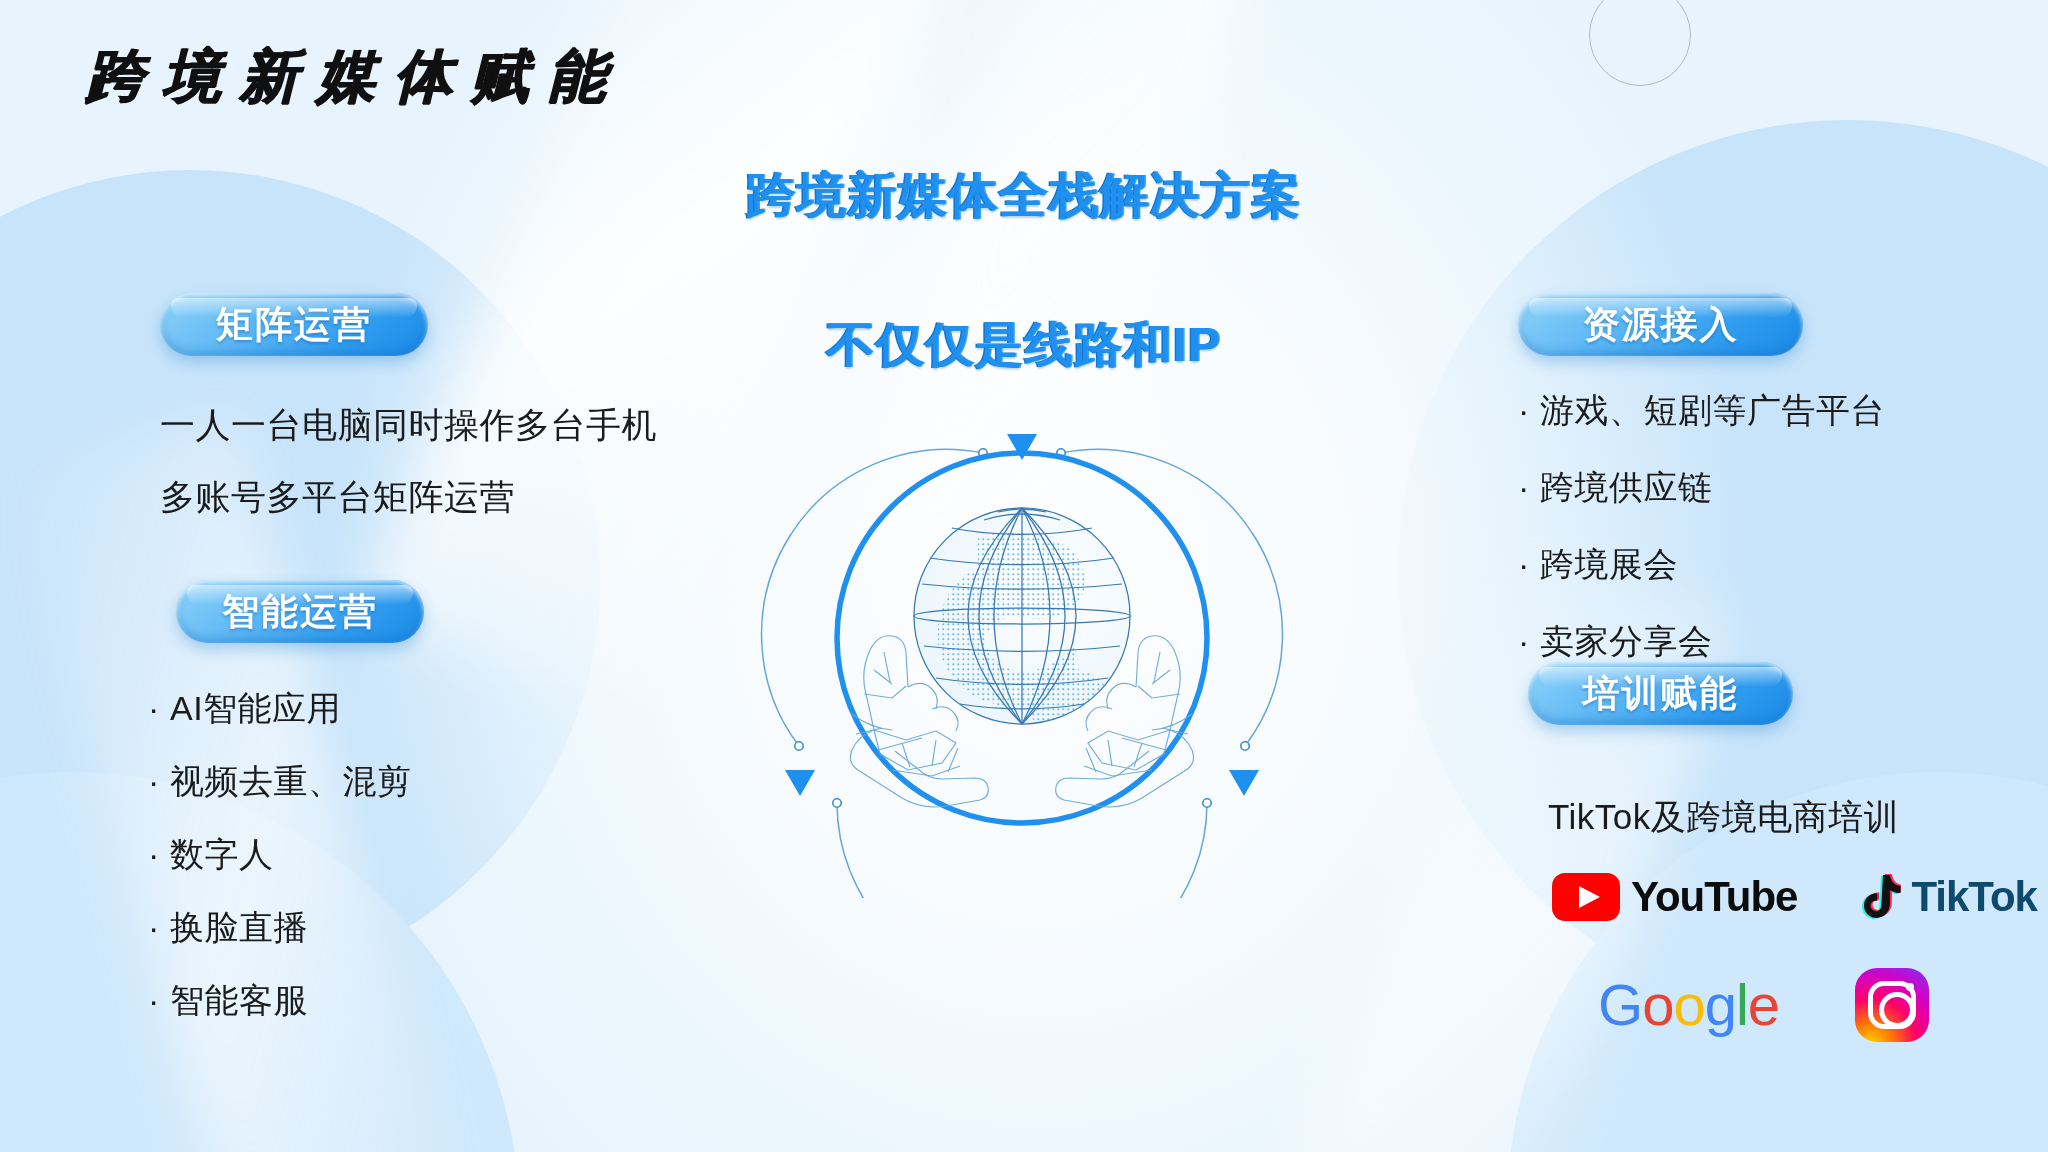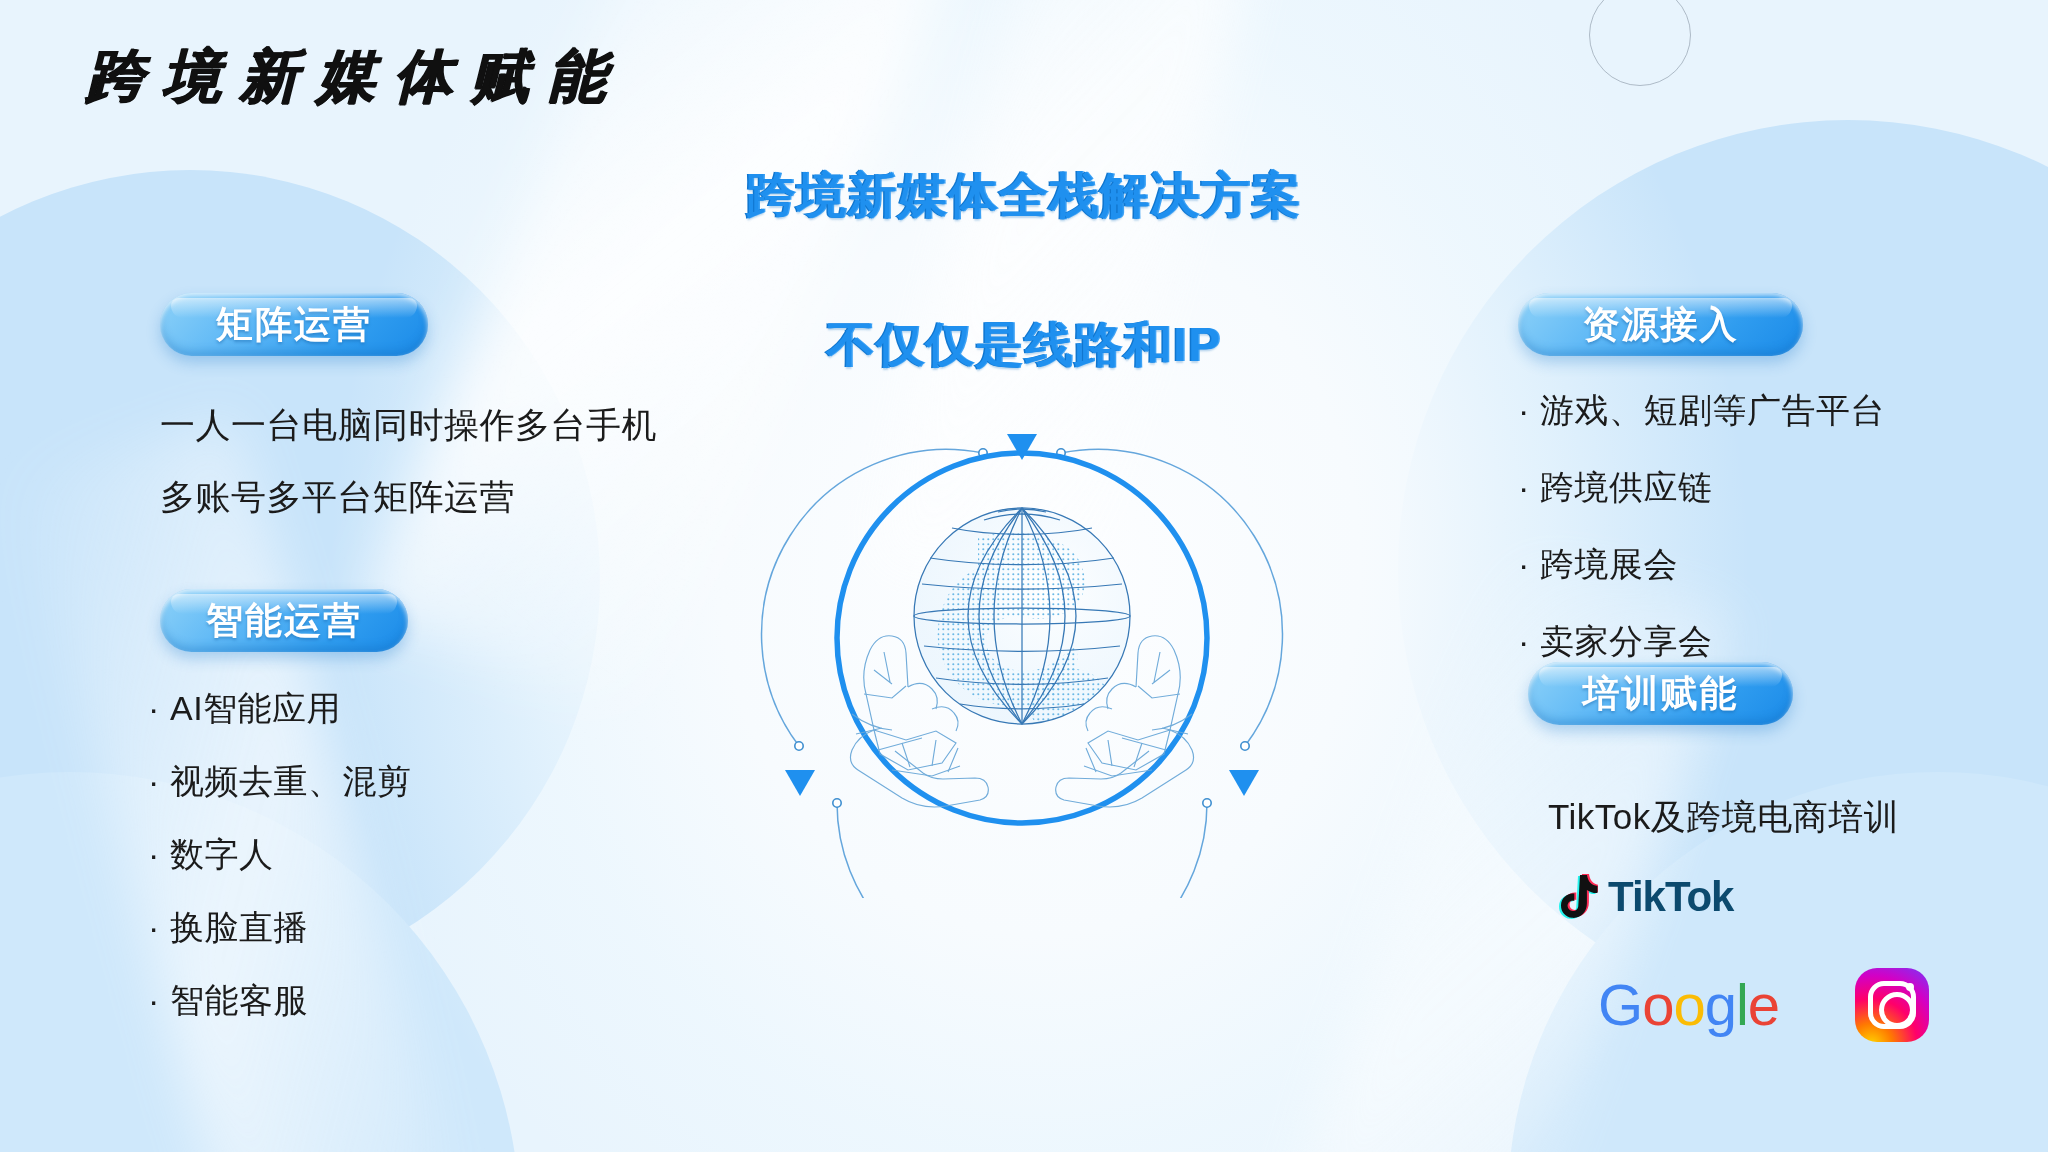--- a/index.html
+++ b/index.html
@@ -97,21 +97,21 @@
   .pill::after {
     content: "";
     position: absolute;
     left: 11px; right: 11px; top: 5px; height: 20px;
     border-radius: 14px 14px 22px 22px;
     background: linear-gradient(180deg, rgba(255,255,255,.55), rgba(255,255,255,0));
     pointer-events: none;
   }
 
   .pill-matrix   { left: 160px;  top: 293px; width: 268px; }
-  .pill-smart    { left: 160px;  top: 580px; width: 248px; margin-top: 9px; }
+  .pill-smart    { left: 176px;  top: 580px; width: 248px; }
   .pill-resource { left: 1518px; top: 293px; width: 285px; }
   .pill-training { left: 1528px; top: 662px; width: 265px; }
 
   
   .plain-line {
     position: absolute;
     font-size: 35px;
     color: #1b1b1b;
     white-space: nowrap;
     letter-spacing: .5px;
@@ -302,20 +302,24 @@
       <span>卖家分享会</span>
     </div>
   </div>
 
   <div class="pill pill-training">
     <span>培训赋能</span>
   </div>
   <div class="plain-line training-line">TikTok及跨境电商培训</div>
 
   <div class="logo-row logo-row-1">
+    <div class="logo yt">
+      <span class="yt-badge"></span>
+      <span class="yt-word">YouTube</span>
+    </div>
     <div class="logo tt">
       <span class="tt-note">
         <svg viewBox="0 0 46 50" aria-hidden="true">
           <path d="M30 2 h7 c0.8 6.5 4.6 10.4 10.5 10.9 v7.2 c-3.9 0.2 -7.5 -0.9 -10.6 -3.1 v13.3 c0 9.4 -6.8 15.4 -14.8 14.5 -6.6 -0.7 -11.3 -6 -11.1 -12.6 0.2 -7 6.1 -12.4 13.3 -11.6 v7.4 c-3.5 -1 -6.6 1.2 -6.7 4.6 -0.1 3 2.3 5.4 5.3 5.4 3.1 0 5.4 -2.3 5.4 -5.6 z" fill="#25f4ee" transform="translate(-4,2)"></path>
           <path d="M30 2 h7 c0.8 6.5 4.6 10.4 10.5 10.9 v7.2 c-3.9 0.2 -7.5 -0.9 -10.6 -3.1 v13.3 c0 9.4 -6.8 15.4 -14.8 14.5 -6.6 -0.7 -11.3 -6 -11.1 -12.6 0.2 -7 6.1 -12.4 13.3 -11.6 v7.4 c-3.5 -1 -6.6 1.2 -6.7 4.6 -0.1 3 2.3 5.4 5.3 5.4 3.1 0 5.4 -2.3 5.4 -5.6 z" fill="#fe2c55" transform="translate(0,0)"></path>
           <path d="M30 2 h7 c0.8 6.5 4.6 10.4 10.5 10.9 v7.2 c-3.9 0.2 -7.5 -0.9 -10.6 -3.1 v13.3 c0 9.4 -6.8 15.4 -14.8 14.5 -6.6 -0.7 -11.3 -6 -11.1 -12.6 0.2 -7 6.1 -12.4 13.3 -11.6 v7.4 c-3.5 -1 -6.6 1.2 -6.7 4.6 -0.1 3 2.3 5.4 5.3 5.4 3.1 0 5.4 -2.3 5.4 -5.6 z" fill="#111111" transform="translate(-2,1)"></path>
         </svg>
       </span>
       <span class="tt-word">TikTok</span>
     </div>

